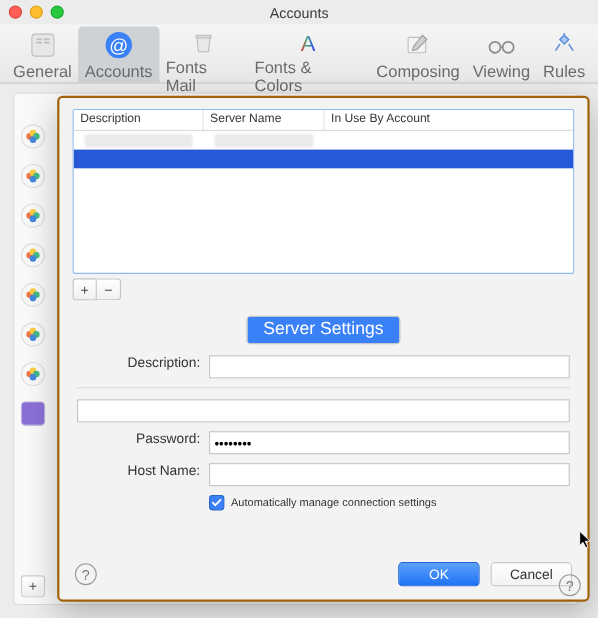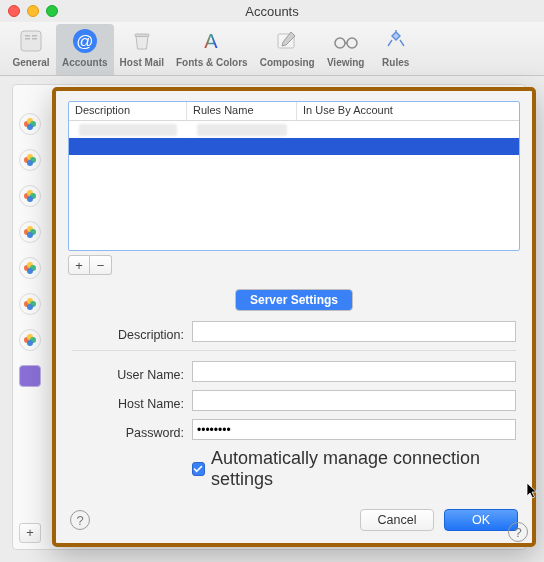--- a/index.html
+++ b/index.html
@@ -10,29 +10,29 @@
 .tl { width: 12px; height: 12px; border-radius: 50%; }
 .tl.red { background: #ff5f57; border: 0.5px solid #e14138; }
 .tl.yellow { background: #febc2e; border: 0.5px solid #dfa012; }
 .tl.green { background: #28c840; border: 0.5px solid #17a82c; }
 .title { position: absolute; left: 0; right: 0; text-align: center; font-size: 13px; color: #3a3a3a; pointer-events: none; }
 
 .toolbar { height: 54px; display: flex; padding: 2px 6px 0; gap: 0; background: linear-gradient(#f5f5f5,#e8e8e8); border-bottom: 1px solid #c6c6c6; }
 .tbitem { display: flex; flex-direction: column; align-items: center; justify-content: flex-start; padding: 2px 6px 0; border-radius: 4px 4px 0 0; font-size: 10.5px; color: #6b6b6b; min-width: 50px; }
 .tbitem.sel { background: #cfd2d5; }
 .tbitem .ico { width: 30px; height: 30px; display: flex; align-items: center; justify-content: center; margin-bottom: 1px; }
-.lbl { font-size: 10px; font-weight: bold; }
+.lbl { font-size: 15px; }
 
 .backpane { position: absolute; left: 12px; right: 18px; top: 84px; bottom: 12px; background: #f9f9f9; border: 1px solid #d8d8d8; border-radius: 4px; }
 .back-plus { position: absolute; left: 6px; bottom: 6px; width: 22px; height: 20px; background: linear-gradient(#ffffff,#f0f0f0); border: 1px solid #cfcfcf; border-radius: 3px; font-size: 13px; text-align: center; line-height: 18px; color: #555; }
 
 .back-icons { position: absolute; left: 6px; top: 28px; display: flex; flex-direction: column; gap: 14px; }
 .bkicon { width: 22px; height: 22px; border-radius: 50%; border: 1.5px solid #ddd; display:flex; align-items:center; justify-content:center; }
 
-.sheet { position: absolute; left: 52px; top: 87px; width: 484px; height: 460px; background: #f3f3f3; border: 4px solid #a16207; border-radius: 5px; box-shadow: 0 10px 30px rgba(0,0,0,0.25); }
+.sheet { position: absolute; left: 52px; top: 87px; width: 484px; height: 460px; background: #f3f3f3; border: 2px solid #a16207; border-radius: 5px; box-shadow: 0 10px 30px rgba(0,0,0,0.25); }
 
 .table-wrap { margin: 10px 12px 0; border: 1px solid #8fbbf2; border-radius: 2px; background: #fff; height: 150px; display: flex; flex-direction: column; }
 .thead { display: flex; height: 19px; border-bottom: 1px solid #d9d9d9; font-size: 11px; color: #363636; }
 .th { padding: 2px 6px; border-right: 1px solid #e1e1e1; }
 .th1 { width: 118px; }
 .th2 { width: 110px; }
 .th3 { flex: 1; border-right: none; }
 .tbody { flex: 1; overflow: hidden; }
 .trow { height: 17px; display: flex; font-size: 11px; }
 .trow.sel { background: #2559d6; }
@@ -40,34 +40,34 @@
 .td1 { width: 118px; }
 .td2 { width: 110px; }
 .blur { background: #eaeaea; filter: blur(1px); height: 12px; margin: 2px 4px; border-radius: 2px; }
 
 .addremove { margin: 4px 12px 0; display: flex; }
 .sqbtn { width: 22px; height: 20px; background: linear-gradient(#ffffff,#f1f1f1); border: 1px solid #c6c6c6; font-size: 13px; color: #4a4a4a; display: flex; align-items: center; justify-content: center; }
 .sqbtn:first-child { border-radius: 3px 0 0 3px; }
 .sqbtn:last-child { border-left: none; border-radius: 0 3px 3px 0; }
 
 .segwrap { display: flex; justify-content: center; margin-top: 14px; }
-.seg { display: flex; border: 1px solid #bfbfbf; border-radius: 4px; overflow: hidden; font-size: 12px; font-weight: bold; }
+.seg { display: flex; border: 1px solid #bfbfbf; border-radius: 4px; overflow: hidden; font-size: 16px; }
 .seg > div { padding: 3px 14px; }
 .seg .on { background: #3a81f7; color: #fff; }
 .seg .off { background: #fdfdfd; color: #333; border-left: 1px solid #bfbfbf; }
 
 .form { margin: 10px 16px 0; }
-.frow { display: flex; align-items: flex-end; margin-bottom: 8px; }
+.frow { display: flex; align-items: flex-start; margin-bottom: 8px; }
 .frow label { width: 112px; text-align: right; font-size: 12.5px; color: #333; margin-right: 8px; }
 .frow input[type=text], .frow input[type=password] { flex: 1; height: 21px; border: 1px solid #c4c4c4; background: #fff; font-size: 12px; padding: 0 4px; }
 .sep { border: none; border-top: 1px solid #dcdcdc; margin: 6px 0 10px; }
 .chkrow { display: flex; align-items: center; margin-left: 120px; margin-top: 4px; }
 .chk { width: 14px; height: 14px; border-radius: 3px; background: #3a81f7; border: 1px solid #2a66cc; display: flex; align-items: center; justify-content: center; margin-right: 6px; }
 .chk svg { width: 10px; height: 10px; }
-.chkrow span { font-size: 18px; color: #333; }
+.chkrow span { font-size: 10px; color: #333; }
 
 .sheet-footer { position: absolute; left: 0; right: 0; bottom: 0; height: 46px; display: flex; align-items: center; padding: 0 14px; }
 .help { width: 20px; height: 20px; border-radius: 50%; border: 1.5px solid #9a9a9a; color: #7a7a7a; font-size: 13px; display: flex; align-items: center; justify-content: center; }
 .spacer { flex: 1; }
 .btn { min-width: 74px; height: 22px; border-radius: 4px; font-size: 12.5px; display: flex; align-items: center; justify-content: center; margin-left: 10px; }
 .btn.cancel { background: linear-gradient(#ffffff,#f2f2f2); border: 1px solid #c8c8c8; color: #333; }
 .btn.ok { background: linear-gradient(#5ba0fb,#1f73f5); color: #fff; border: 1px solid #1a63da; }
 
 .outer-help { position: absolute; right: 16px; bottom: 20px; }
 
@@ -107,21 +107,21 @@
     </div>
     <span class="lbl">Accounts</span>
   </div>
   <div class="tbitem">
     <div class="ico">
       <svg width="26" height="26">
           <path d="M7 8h12l-1.5 13h-9z" fill="#e9e9e9" stroke="#bcbcbc"></path>
           <rect x="6" y="6" width="14" height="2.5" rx="1" fill="#d8d8d8" stroke="#bcbcbc"></rect>
         </svg>
     </div>
-    <span class="lbl">Host Mail</span>
+    <span class="lbl">Fonts Mail</span>
   </div>
   <div class="tbitem" style="min-width:70px">
     <div class="ico">
       <svg width="28" height="26">
           <defs>
             <linearGradient id="rb" x1="0" x2="1">
               <stop offset="0" stop-color="#e33"></stop>
               <stop offset=".4" stop-color="#4a8"></stop>
               <stop offset=".8" stop-color="#35d"></stop>
             </linearGradient>
@@ -221,21 +221,21 @@
     <div class="bkicon" style="border-radius:4px;border-color:#b9b0e0;background:#8a70d6"></div>
   </div>
   <div class="back-plus">+</div>
 </div>
 
 <div class="sheet">
 
   <div class="table-wrap">
     <div class="thead">
       <div class="th th1">Description</div>
-      <div class="th th2">Rules Name</div>
+      <div class="th th2">Server Name</div>
       <div class="th th3">In Use By Account</div>
     </div>
     <div class="tbody">
       <div class="trow" style="background:#fff">
         <div class="td td1">
             <div class="blur"></div>
           </div>
         <div class="td td2">
             <div class="blur"></div>
           </div>
@@ -258,46 +258,45 @@
     </div>
   </div>
 
   <div class="form">
     <div class="frow">
       <label>Description:</label>
       <input type="text" value="" style="">
     </div>
     <hr class="sep">
     <div class="frow">
-      <label>User Name:</label>
       <input type="text" value="" style="">
+    </div>
+    <div class="frow">
+      <label>Password:</label>
+      <input type="text" value="••••••••" style="">
     </div>
     <div class="frow">
       <label>Host Name:</label>
       <input type="text" value="" style="">
-    </div>
-    <div class="frow">
-      <label>Password:</label>
-      <input type="text" value="••••••••" style="">
     </div>
     <div class="chkrow">
       <div class="chk">
         <svg viewBox="0 0 10 10">
             <path d="M1.5 5l2.2 2.3L8.5 2.5" stroke="#fff" stroke-width="1.6" fill="none" stroke-linecap="round"></path>
           </svg>
       </div>
       <span>Automatically manage connection settings</span>
     </div>
   </div>
 
   <div class="sheet-footer">
     <div class="help">?</div>
     <div class="spacer"></div>
+    <div class="btn ok">OK</div>
     <div class="btn cancel">Cancel</div>
-    <div class="btn ok">OK</div>
   </div>
 </div>
 
 <div class="help outer-help">?</div>
 
 <svg class="cursor" width="14" height="18">
     <path d="M1 1l0 13 3-3 2.5 5 2-1-2.5-5 4.5 0z" fill="#000" stroke="#fff" stroke-width="0.8"></path>
   </svg>
 
 </body></html>

